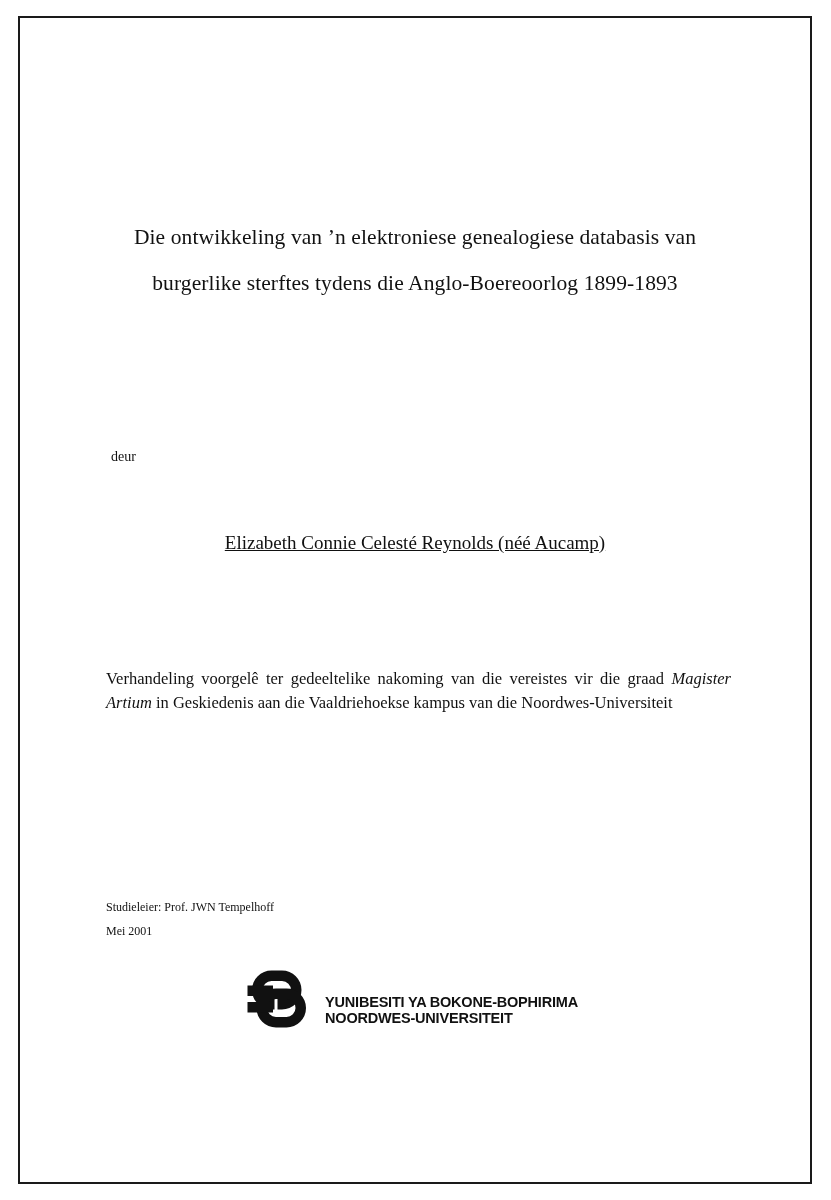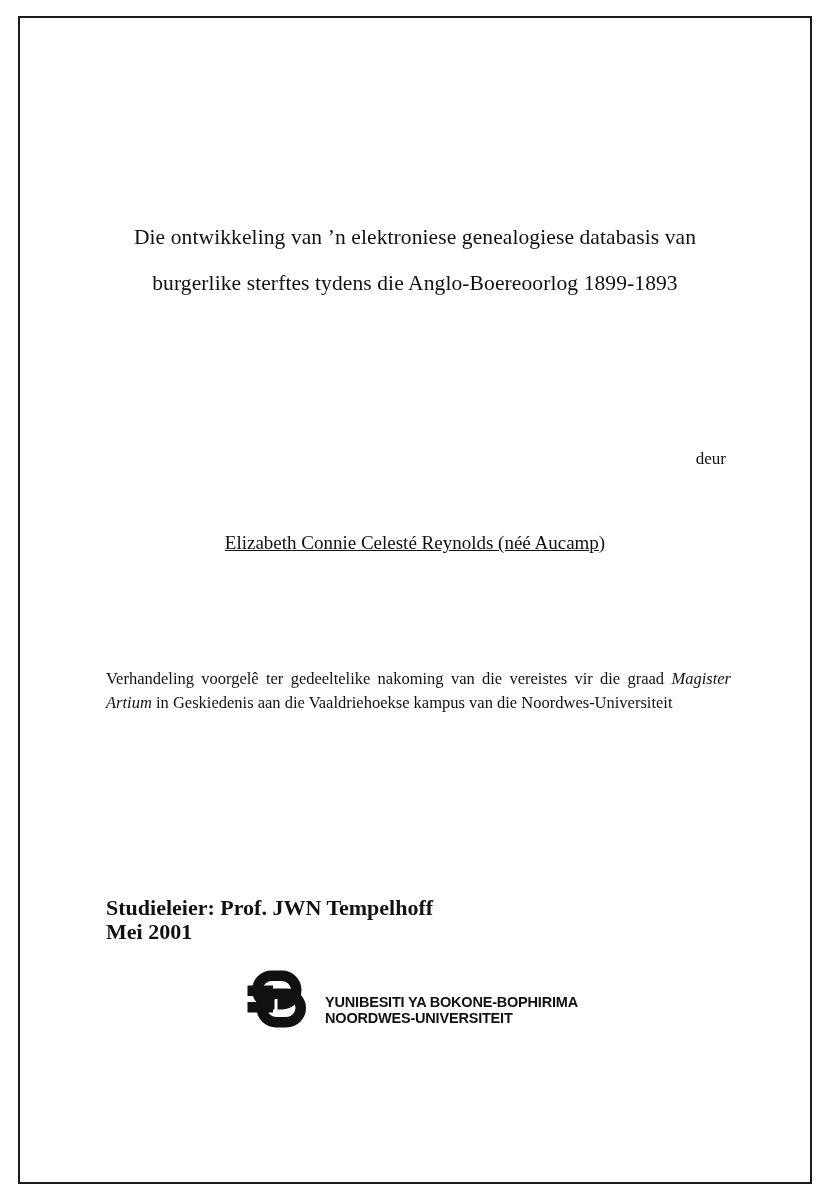--- a/index.html
+++ b/index.html
@@ -51,22 +51,22 @@
   }
   .title .line {
     display: block;
     white-space: nowrap;
   }
   .byline-label {
     position: absolute;
     left: 93px;
     right: 86px;
     top: 433px;
-    text-align: right;
-    font-size: 17px;
+    text-align: left;
+    font-size: 14px;
   }
   .author {
     position: absolute;
     left: 86px;
     right: 86px;
     top: 516px;
     text-align: center;
     font-size: 19px;
     text-decoration: underline;
   }
@@ -82,23 +82,22 @@
   .statement .last-line {
     text-align: right;
   }
   .statement em {
     font-style: italic;
   }
   .supervisor {
     position: absolute;
     left: 88px;
     top: 880px;
-    font-size: 22px;
+    font-size: 12px;
     line-height: 23.5px;
-    font-weight: bold;
   }
   .supervisor .row {
     display: block;
     white-space: nowrap;
   }
   .logo-block {
     position: absolute;
     left: 0;
     right: 0;
     top: 966px;

